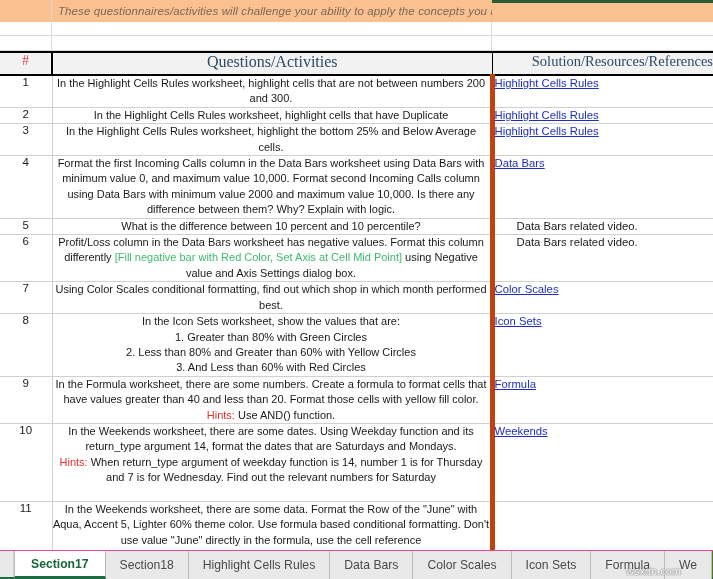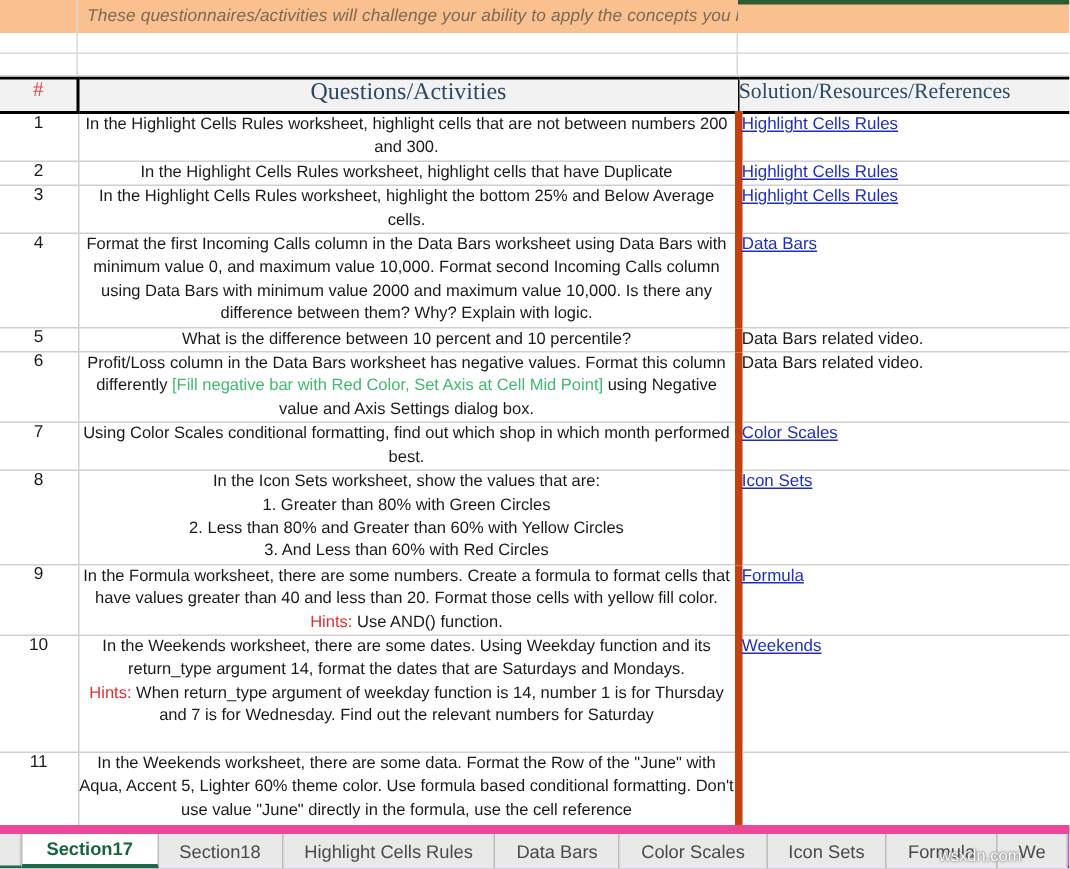--- a/index.html
+++ b/index.html
@@ -102,21 +102,21 @@
   }
   th.h-q {
     border-right: 1px solid #000000;
     text-align: center;
     color: #2e4a66;
     font-family: "Liberation Serif", serif;
     font-size: 16px;
     vertical-align: middle;
   }
   th.h-s {
-    text-align: left;
+    text-align: right;
     color: #2e4a66;
     font-family: "Liberation Serif", serif;
     font-size: 14.5px;
     vertical-align: middle;
   }
 
   
   tr.drow td {
     border-bottom: 1px solid #d0d0d0;
     box-sizing: border-box;
@@ -145,33 +145,34 @@
   }
   td.c-s .link {
     color: #1f2fbf;
     text-decoration: underline;
     cursor: pointer;
     display: inline-block;
   }
   td.c-s .plain {
     color: #1a1a1a;
     display: inline-block;
+    margin-left: 22px;
   }
   .q-green { color: #3fba6e; }
   .q-red   { color: #e03030; }
 
   
   .tabbar {
     position: absolute;
     left: 0;
     bottom: 0;
     width: 713px;
     height: 29px;
-    background: #d946ef;
-    border-top: 6px solid #ec4899;
+    background: #4d7c0f;
+    border-top: 1px solid #ec4899;
     box-sizing: border-box;
     display: flex;
     align-items: stretch;
     overflow: hidden;
   }
   .tabbar::after {
     content: "";
     position: absolute;
     left: 0; right: 0; bottom: 0;
     height: 2px;

